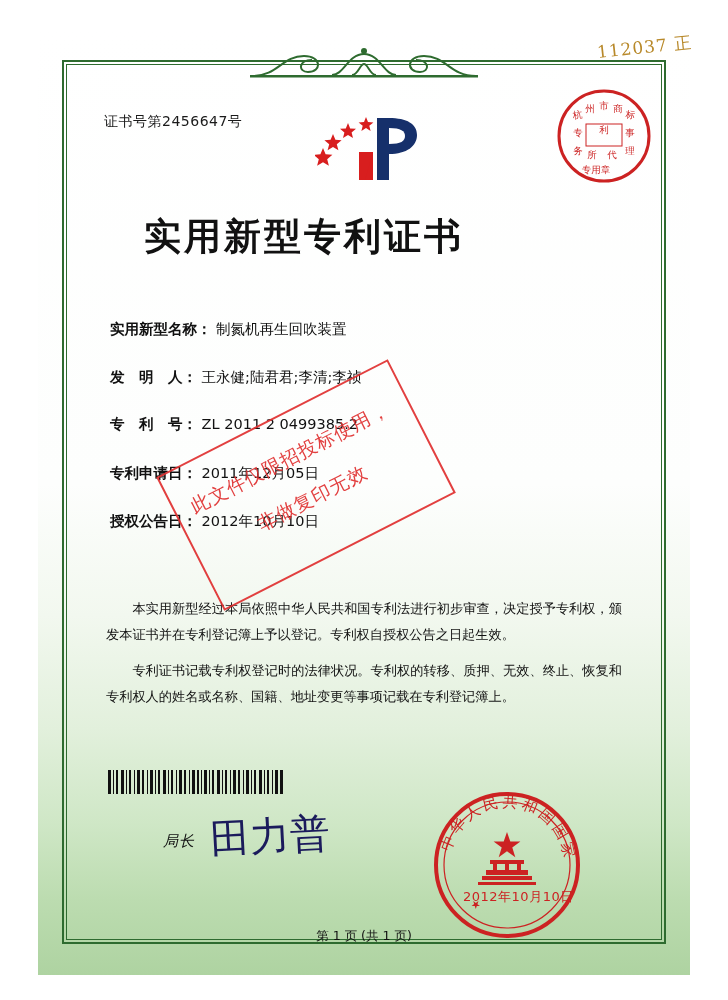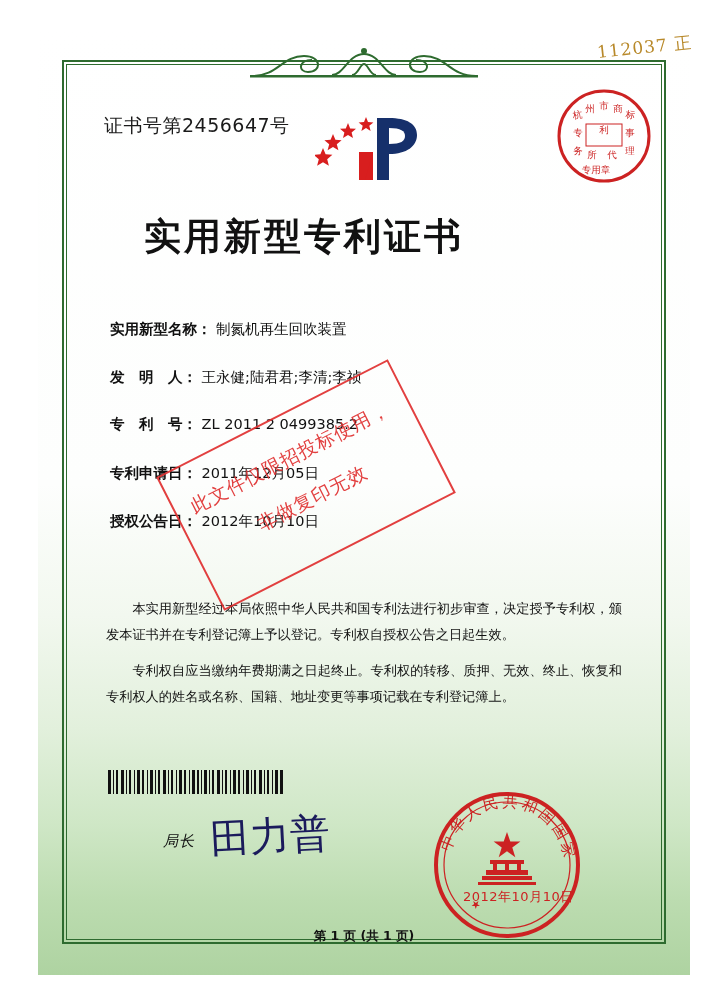--- a/index.html
+++ b/index.html
@@ -81,21 +81,21 @@
     letter-spacing: 1px;
     white-space: nowrap;
   }
 
   
   .cert-no {
     position: absolute;
     left: 104px;
     top: 113px;
     font-family: "DejaVu Sans", "Liberation Sans", sans-serif;
-    font-size: 19px;
+    font-size: 14px;
     color: #1a1a1a;
     letter-spacing: 0.5px;
   }
 
   
   .logo {
     position: absolute;
     left: 315px;
     top: 108px;
     width: 110px;
@@ -191,21 +191,20 @@
 
   
   .footer {
     position: absolute;
     left: 0;
     top: 928px;
     width: 728px;
     text-align: center;
     font-size: 12.5px;
     color: #111;
-    font-weight: bold;
   }
 
   
   .seal-main {
     position: absolute;
     left: 432px;
     top: 790px;
     width: 150px;
     height: 150px;
   }
@@ -316,21 +315,21 @@
       <span class="field-value">2011年12月05日</span>
     </div>
     <div class="field-row">
       <span class="field-label">授权公告日：</span>
       <span class="field-value">2012年10月10日</span>
     </div>
   </div>
 
   <div class="body-text">
     <p>本实用新型经过本局依照中华人民共和国专利法进行初步审查，决定授予专利权，颁发本证书并在专利登记簿上予以登记。专利权自授权公告之日起生效。</p>
-    <p>专利权自应当缴纳年费期满之日起终止。专利权的转移、质押、无效、终止、恢复和专利权人的姓名或名称、国籍、地址变更等事项记载在专利登记簿上。</p>
+    <p>专利证书记载专利权登记时的法律状况。专利权的转移、质押、无效、终止、恢复和专利权人的姓名或名称、国籍、地址变更等事项记载在专利登记簿上。</p>
   </div>
 
   <div class="barcode">
     <svg width="176" height="24" viewBox="0 0 176 24">
       <g fill="#111111">
         <rect x="0" y="0" width="3" height="24"></rect>
         <rect x="5" y="0" width="1" height="24"></rect>
         <rect x="8" y="0" width="2" height="24"></rect>
         <rect x="13" y="0" width="3" height="24"></rect>
         <rect x="18" y="0" width="1" height="24"></rect>

